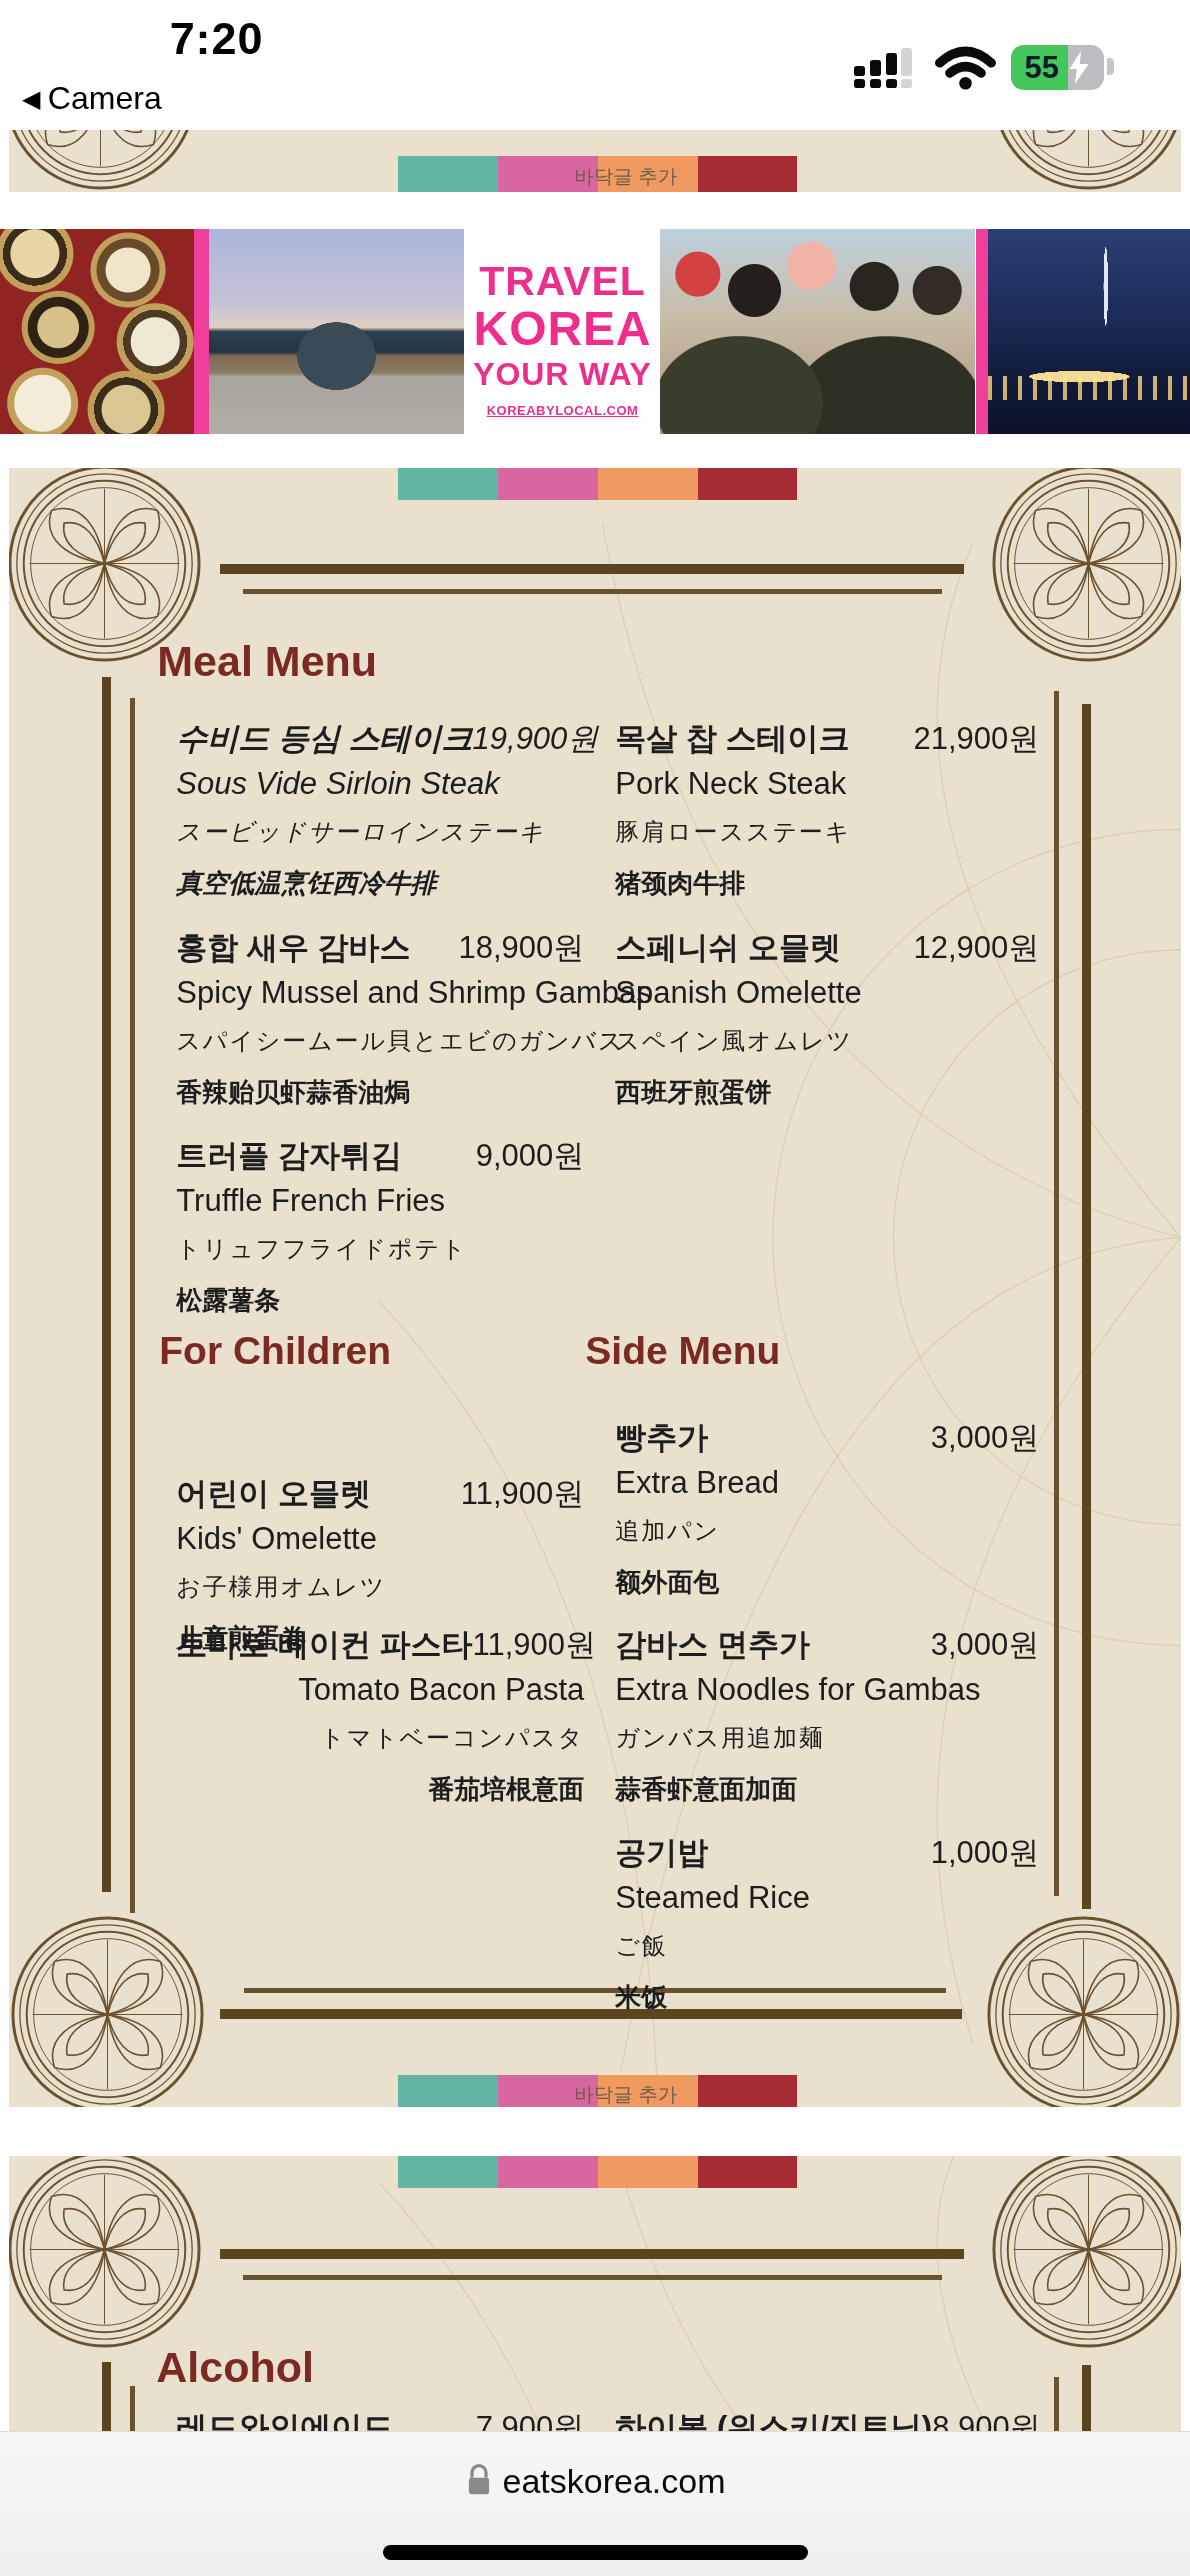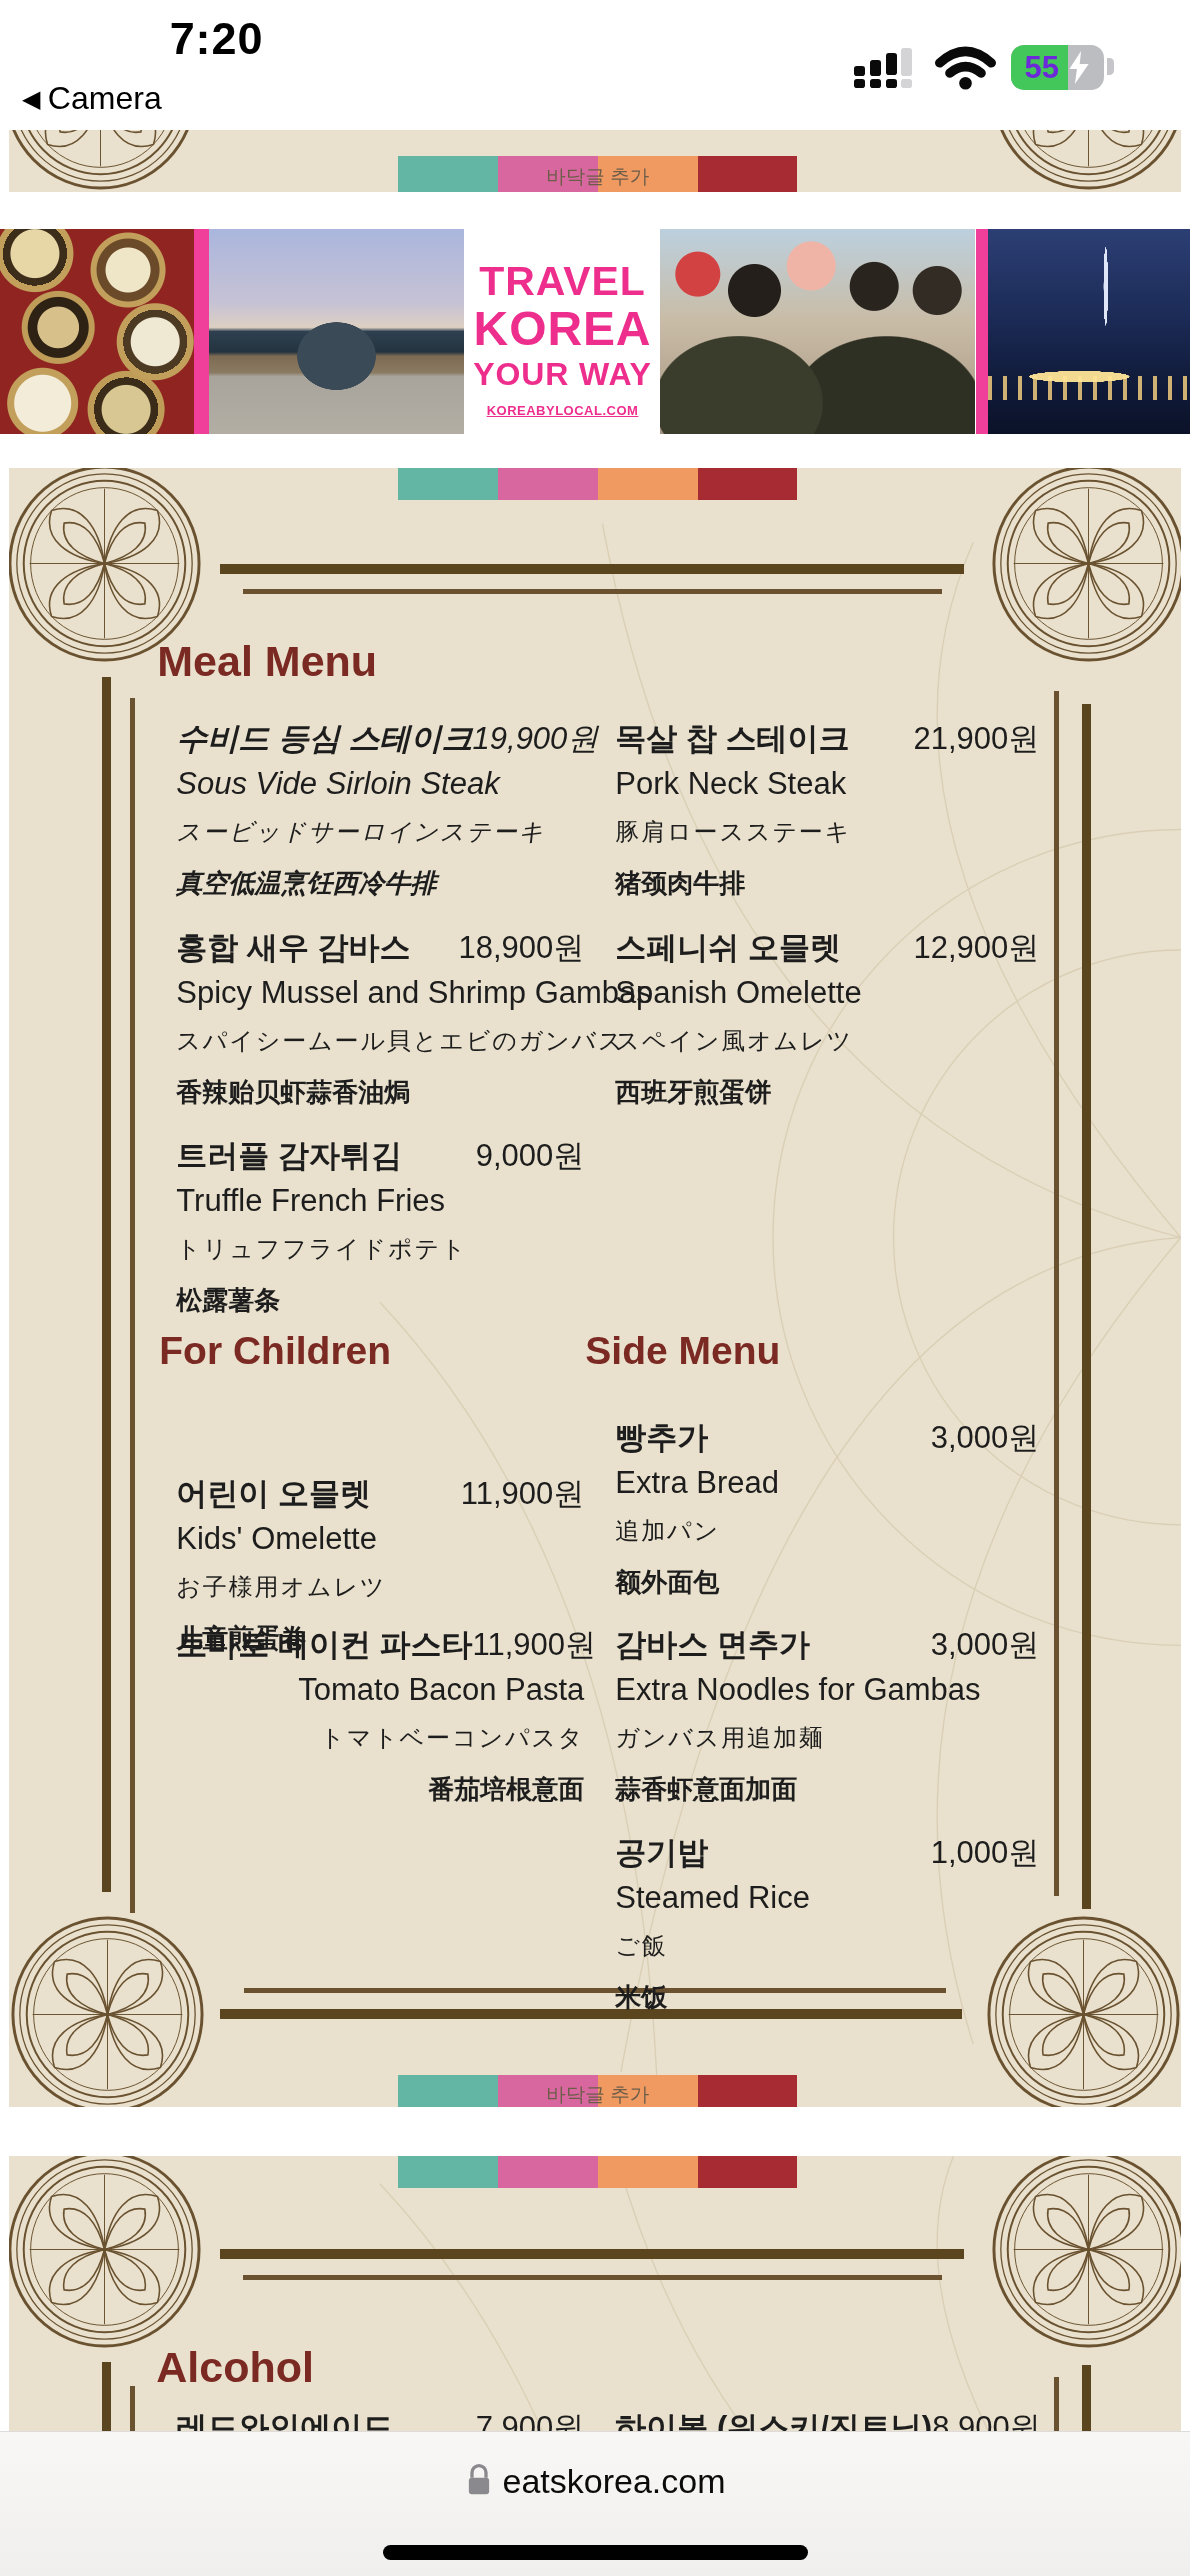--- a/index.html
+++ b/index.html
@@ -12,32 +12,32 @@
   .time{position:absolute;left:147px;top:13px;width:139px;text-align:center;font-size:45px;font-weight:600;color:#000;letter-spacing:0.9px;}
   .back-camera{position:absolute;left:22px;top:80px;font-size:32px;color:#000;display:flex;align-items:center;gap:7.4px;}
   .back-camera .tri{font-size:24px;line-height:32px;}
   .sig{position:absolute;left:854px;top:46px;width:72px;height:48px;}
   .sig .bar{position:absolute;width:11px;border-radius:2.8px;background:#0a0a0a;}
   .sig .dot{position:absolute;width:11px;height:9.3px;border-radius:2.8px;background:#0a0a0a;top:33px;}
   .sig .inactive{background:#d4d4d6;}
   .wifi{position:absolute;left:935px;top:46px;}
   .batt{position:absolute;left:1011px;top:45px;width:93px;height:45px;border-radius:13px;background:#bcbdc1;overflow:hidden;}
   .batt .green{position:absolute;left:0;top:0;bottom:0;width:57px;background:#43c75b;}
-  .batt .pct{position:absolute;left:3.7px;top:0;width:54px;height:45px;line-height:45px;text-align:center;font-size:31px;font-weight:700;color:#6d28d9;}
+  .batt .pct{position:absolute;left:3.7px;top:0;width:54px;height:45px;line-height:45px;text-align:center;font-size:31px;font-weight:700;color:#0f172a;}
   .batt .bolt{position:absolute;left:57px;top:5.6px;}
   .batt-tip{position:absolute;left:1107px;top:58px;width:6.5px;height:16.7px;border-radius:0 4.6px 4.6px 0;background:#c6c6ca;}
   
   .card{position:absolute;left:9.3px;width:1172px;background:#e9e1cd;overflow:hidden;}
   .card-top{top:130px;height:62px;}
   .card-main{top:468px;height:1639px;}
   .card-bottom{top:2156px;height:420px;}
   .strip{position:absolute;width:399px;height:32px;display:flex;}
   .strip > div{flex:1;}
   .c-teal{background:#63b6a3;} .c-pink{background:#d9679f;} .c-orange{background:#f09a62;} .c-red{background:#a62b33;}
-  .strip-label{position:absolute;width:399px;text-align:center;font-size:19.5px;color:#6b5d49;z-index:2;}
+  .strip-label{position:absolute;width:399px;text-align:center;font-size:19.5px;color:#6b5d49;z-index:2;padding-left:28px;}
   .rosette{position:absolute;width:197px;height:197px;}
   .rule{position:absolute;background:#5b451f;}
   .rule.thin{background:#6a5230;}
   .vline{position:absolute;background:#5b451f;}
   .vline.thin{background:#6a5230;}
   .heading{position:absolute;font-size:43px;font-weight:700;color:#7b2a23;white-space:nowrap;}
   .heading.sub{font-size:39px;text-align:center;}
   .bg-orn{position:absolute;left:0;top:0;pointer-events:none;}
   
   .mi{position:absolute;white-space:nowrap;}

